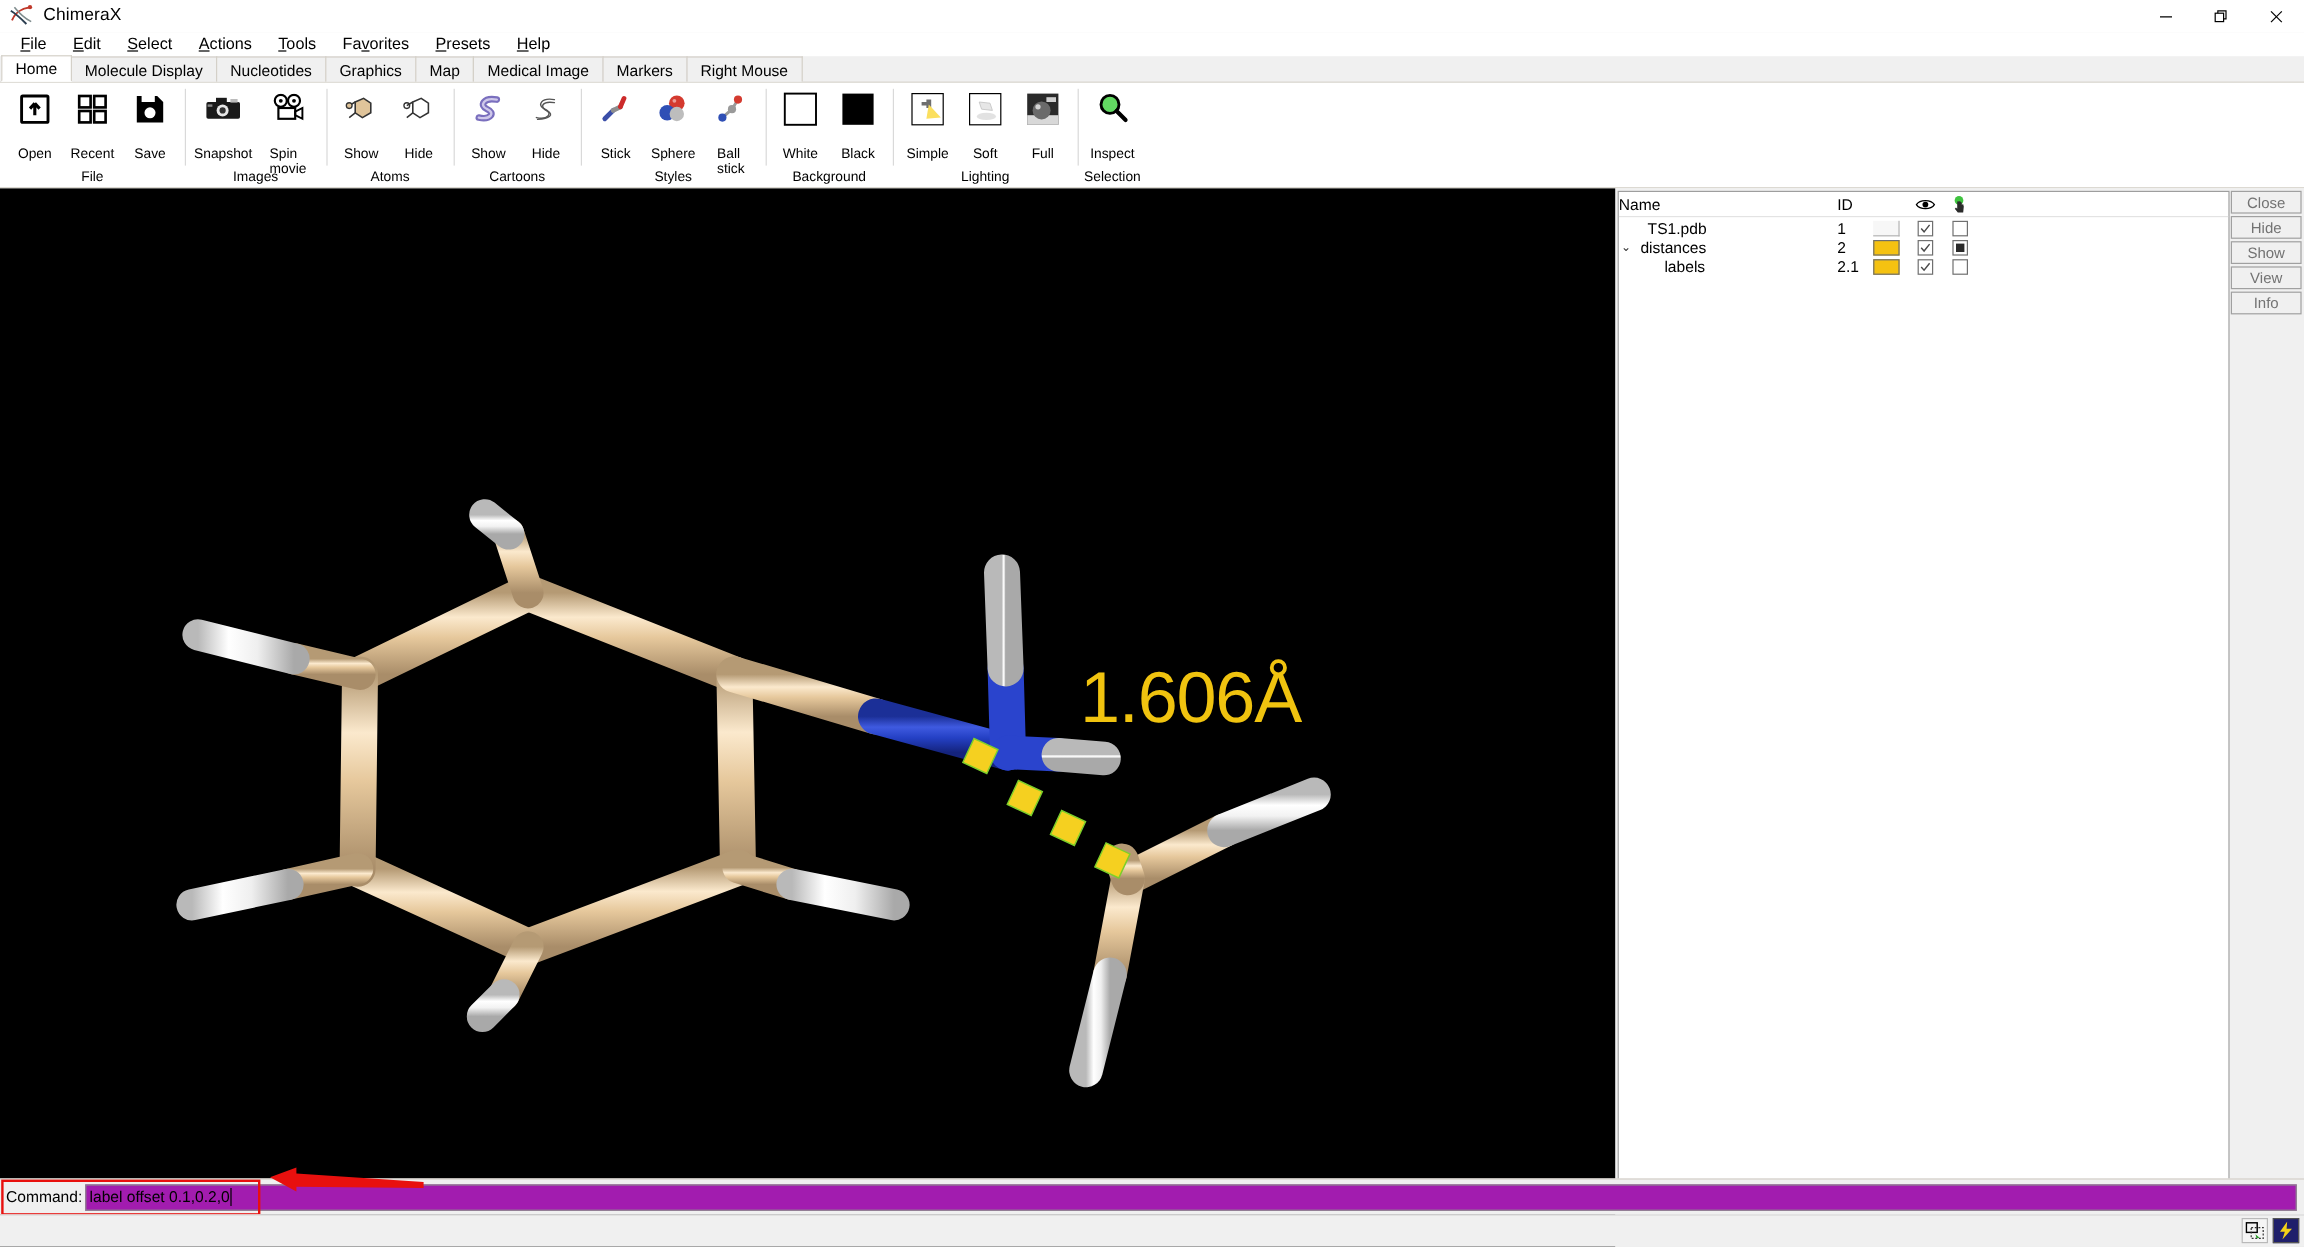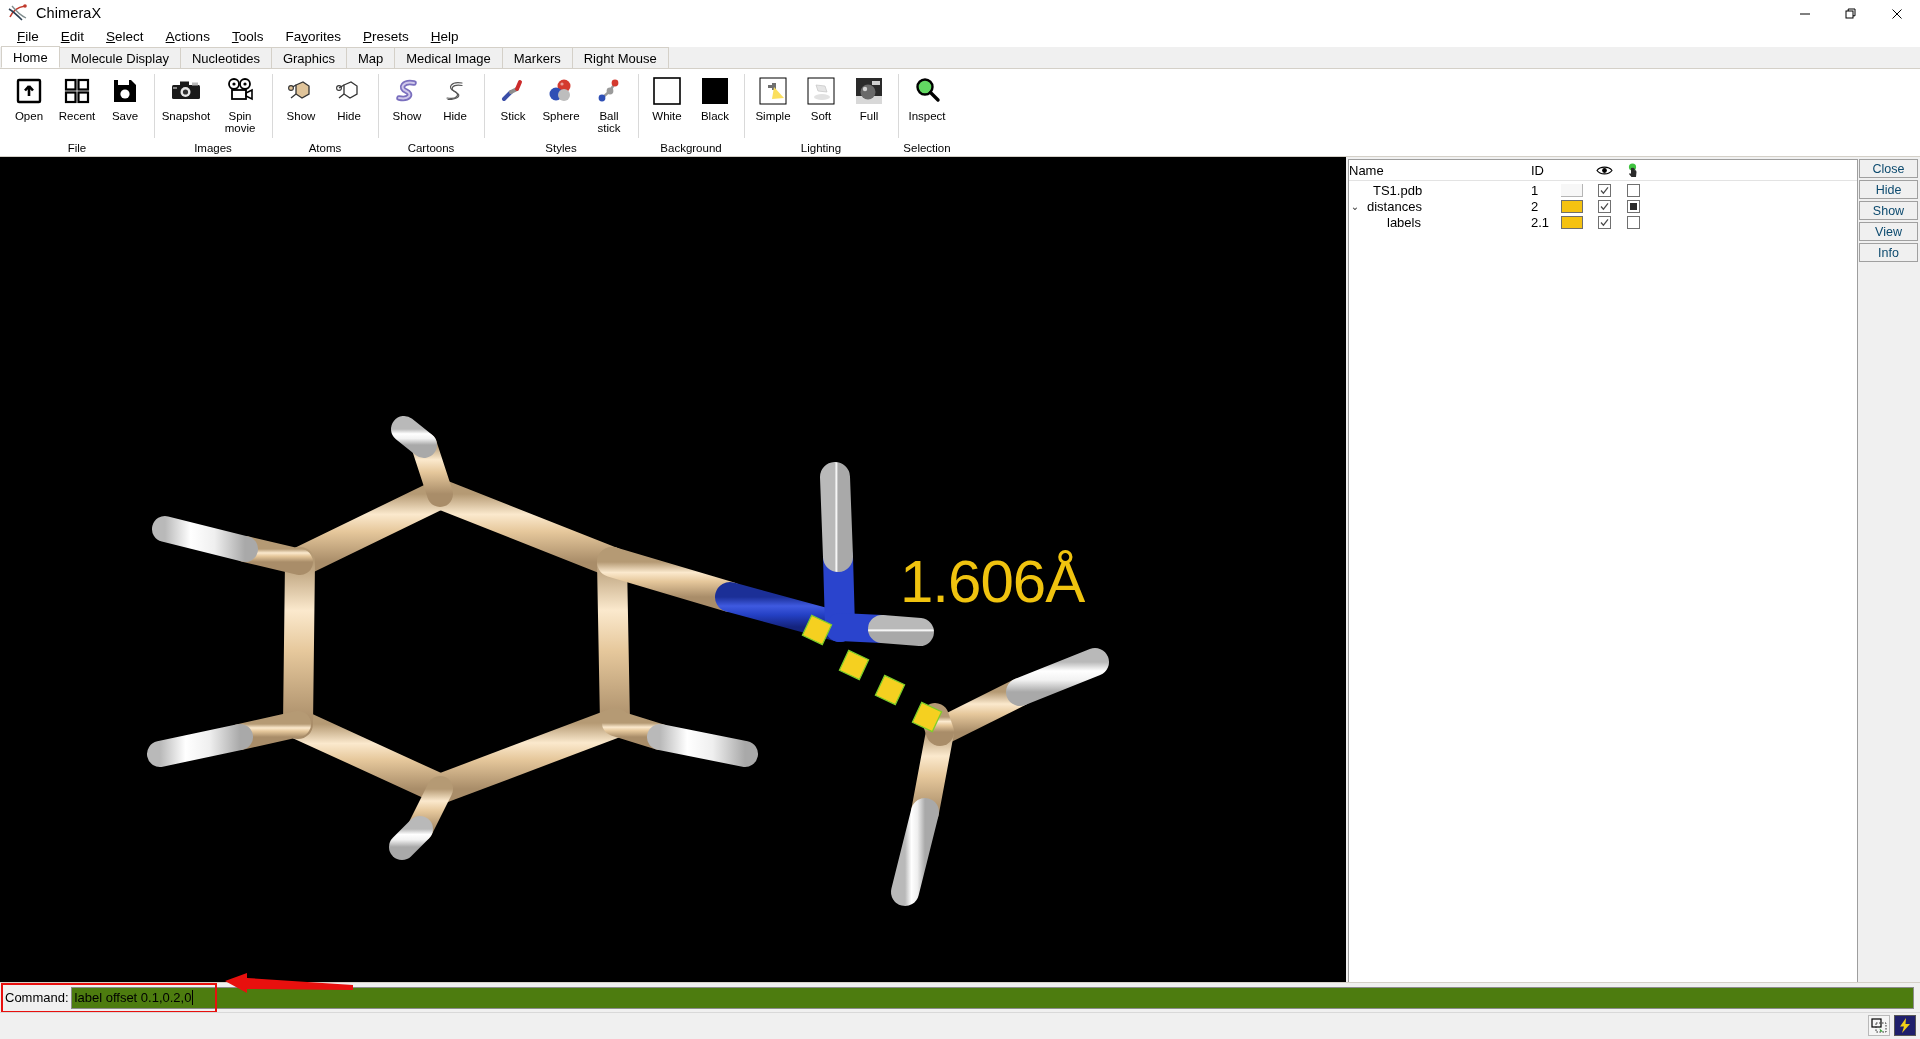--- a/index.html
+++ b/index.html
@@ -53,21 +53,21 @@
   .rgroup + .rgroup::before{
     content:""; position:absolute; left:0; top:5px; bottom:18px; width:1px; background:#d9d9d9;
   }
   .ritems { display:flex; align-items:flex-start; height:68px; }
   .ritem {
     width: 48px; display:flex; flex-direction:column; align-items:center;
     padding-top:6px; cursor:default;
   }
   .ritem.wide { width: 54px; }
   .ricon { width:32px; height:32px; display:flex; align-items:center; justify-content:center; }
-  .rlabel { font-size: 11.5px; color:#000; text-align:center; line-height:12px; margin-top:3px; white-space:pre-line;}
+  .rlabel { font-size: 11.5px; color:#000; line-height:12px; margin-top:16px; white-space:pre-line;}
   .gname { font-size: 11.5px; color:#000; position:absolute; bottom:2px; left:50%; transform:translateX(-50%); white-space:nowrap;}
 
   
   .main { position: relative; display: flex; height: 852px; background:#f0f0f0;}
   .viewport {
     width: 1346px; height: 993px; background: #000; position: relative; overflow:hidden;
     margin-left:0;
   }
   .vp-label {
     position:absolute; color:#f0c30f; font-size:60px; font-weight:400;
@@ -102,38 +102,38 @@
   .tr-eye { width:27px; display:flex; align-items:center; justify-content:center;}
   .tr-sel { width:30px; display:flex; align-items:center; justify-content:center;}
   .chev { width:12px; display:inline-block; text-align:center; font-size:10px; color:#333; }
   .swatch { width:22px; height:13px; border:1px solid #6e6e6e; }
   .cbox { width:13px; height:13px; border:1px solid #707070; background:#fff; display:flex;align-items:center;justify-content:center;}
   .cbox .tick { width:9px; height:9px; }
   .cbox .sq { width:7px; height:7px; background:#2a2a2a; }
   .btncol { width:62px; padding:2px 2px 0 1px; display:flex; flex-direction:column; gap:2px;}
   .dbtn {
     height:19px; background:#f0f0f0; border:1px solid #a0a0a0;
-    font-size:12.5px; color:#0c4a6e; display:flex; align-items:center; justify-content:center;
+    font-size:12.5px; color:#737373; display:flex; align-items:center; justify-content:center;
     cursor:default;
   }
 
   
   .cmdrow {
     position:absolute; left:0; bottom:27px; width:1920px; height:30px;
     background:#f0f0f0; display:flex; align-items:center;
     border-top:1px solid #d4d0c8;
   }
   .cmd-highlight {
     position:absolute; left:1px; top:0px; width:216px; height:30px;
     border:2px solid #e8100e; pointer-events:none;
   }
   .cmd-label { font-size:13px; color:#000; margin-left:5px; }
   .cmd-input {
     flex:1; height:22px; margin-left:2px; margin-right:6px;
-    background:#4d7c0f; border:1px solid #8c8c8c; font-size:13px; color:#000;
+    background:#a21caf; border:1px solid #8c8c8c; font-size:13px; color:#000;
     padding:0 3px; display:flex; align-items:center; position:relative;
   }
   .caret { display:inline-block; width:1px; height:15px; background:#000; margin-left:1px; }
   .arrow-svg { position:absolute; left:225px; bottom:18px; }
 
   
   .statusbar {
     position:absolute; left:0; bottom:0; width:1920px; height:27px;
     background:#f0f0f0; border-top:1px solid #d9d9d9; display:flex; align-items:center;
   }

